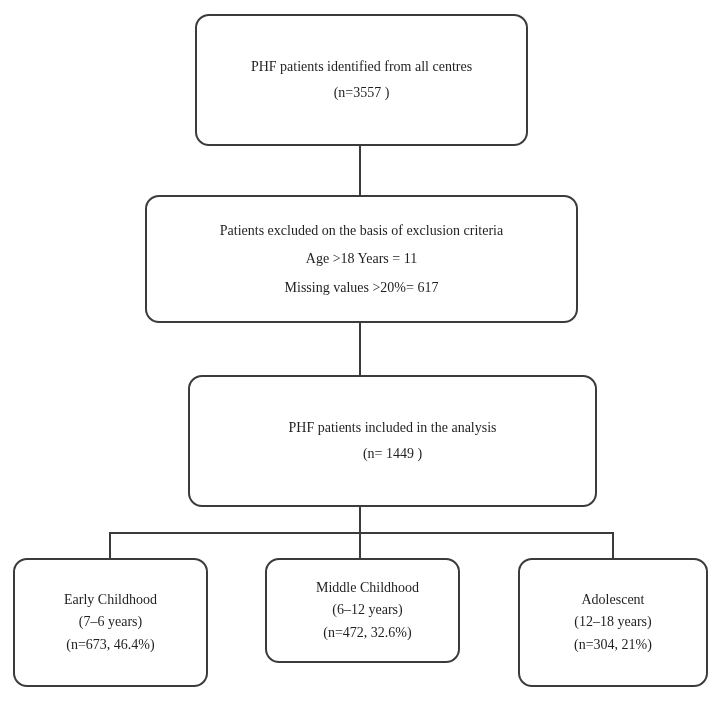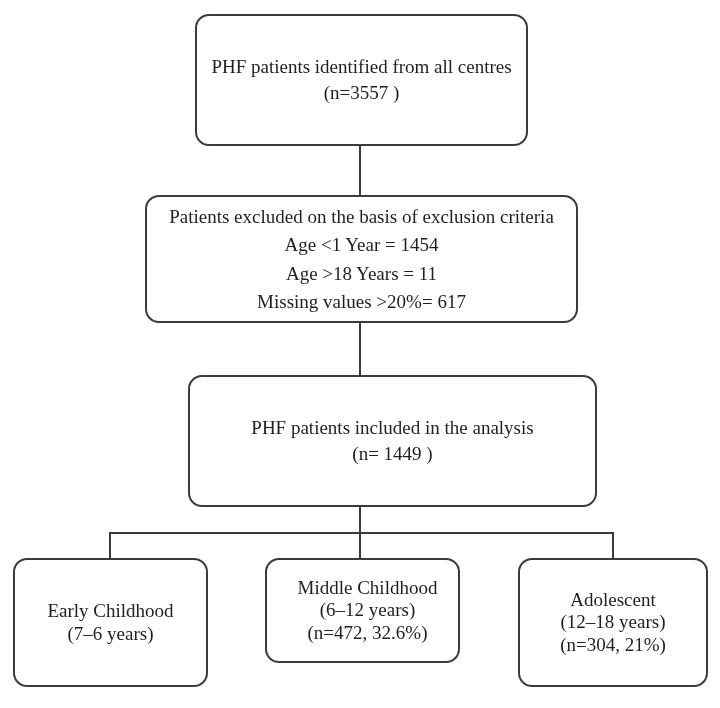--- a/index.html
+++ b/index.html
@@ -21,21 +21,21 @@
     position:absolute;
     box-sizing:border-box;
     border:2px solid var(--border);
     border-radius:14px;
     background:var(--bg);
     display:flex;
     flex-direction:column;
     justify-content:center;
     align-items:center;
     text-align:center;
-    font-size:19px;
+    font-size:14px;
     padding:4px 10px;
   }
   .flow-box .line{display:block;white-space:nowrap;}
   .lh-wide .line{line-height:26px;}
   .lh-mid  .line{line-height:21.5px;}
   .lh-bottom .line{line-height:22.5px;}
 
   #box-identified{left:195px;top:14px;width:333px;height:132px;}
   #box-excluded  {left:145px;top:195px;width:433px;height:128px;gap:7px;}
   #box-included  {left:188px;top:375px;width:409px;height:132px;}
@@ -61,41 +61,41 @@
 
   <div class="flow-box lh-wide" id="box-identified">
     <span class="line">PHF patients identified from all centres</span>
     <span class="line">(n=3557 )</span>
   </div>
 
   <div class="conn v" id="conn-1"></div>
 
   <div class="flow-box lh-mid" id="box-excluded">
     <span class="line">Patients excluded on the basis of exclusion criteria</span>
-    <span class="line">Age &lt;1 Year = 1454</span>
     <span class="line">Age &gt;18 Years = 11</span>
     <span class="line">Missing values &gt;20%= 617</span>
   </div>
 
   <div class="conn v" id="conn-2"></div>
 
   <div class="flow-box lh-wide" id="box-included">
     <span class="line">PHF patients included in the analysis</span>
     <span class="line">(n= 1449 )</span>
   </div>
 
   <div class="conn v" id="conn-stem"></div>
   <div class="conn h" id="conn-branch"></div>
   <div class="conn v" id="conn-left"></div>
   <div class="conn v" id="conn-mid"></div>
   <div class="conn v" id="conn-right"></div>
 
   <div class="flow-box lh-bottom" id="box-early">
     <span class="line">Early Childhood</span>
     <span class="line">(7–6 years)</span>
+    <span class="line">(n=673, 46.4%)</span>
   </div>
 
   <div class="flow-box lh-bottom" id="box-middle">
     <span class="line">Middle Childhood</span>
     <span class="line">(6–12 years)</span>
     <span class="line">(n=472, 32.6%)</span>
   </div>
 
   <div class="flow-box lh-bottom" id="box-adolescent">
     <span class="line">Adolescent</span>

